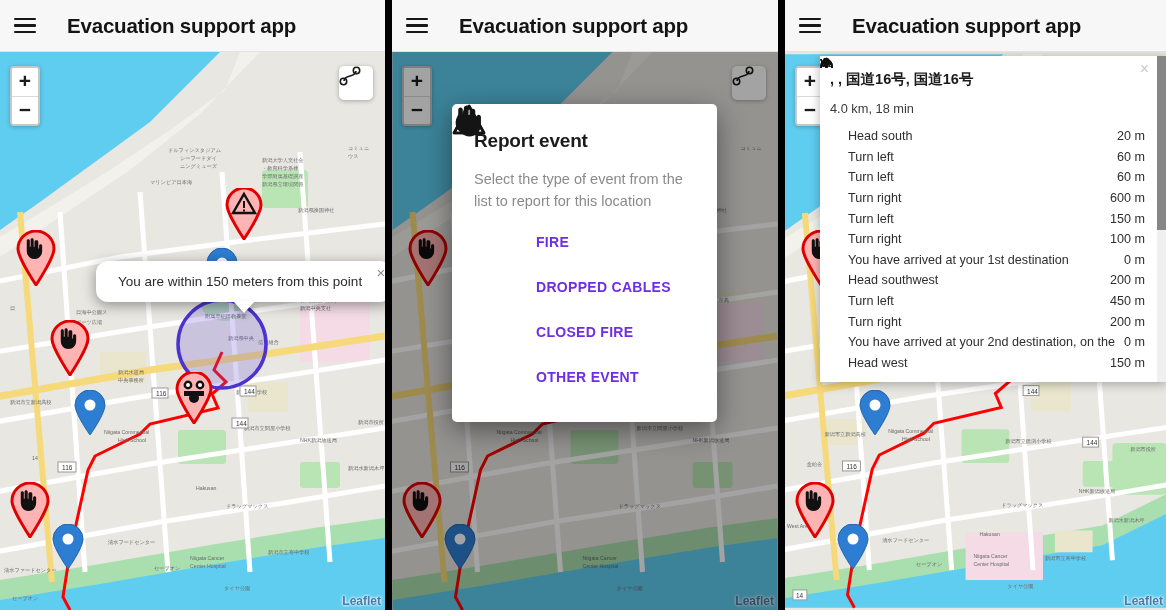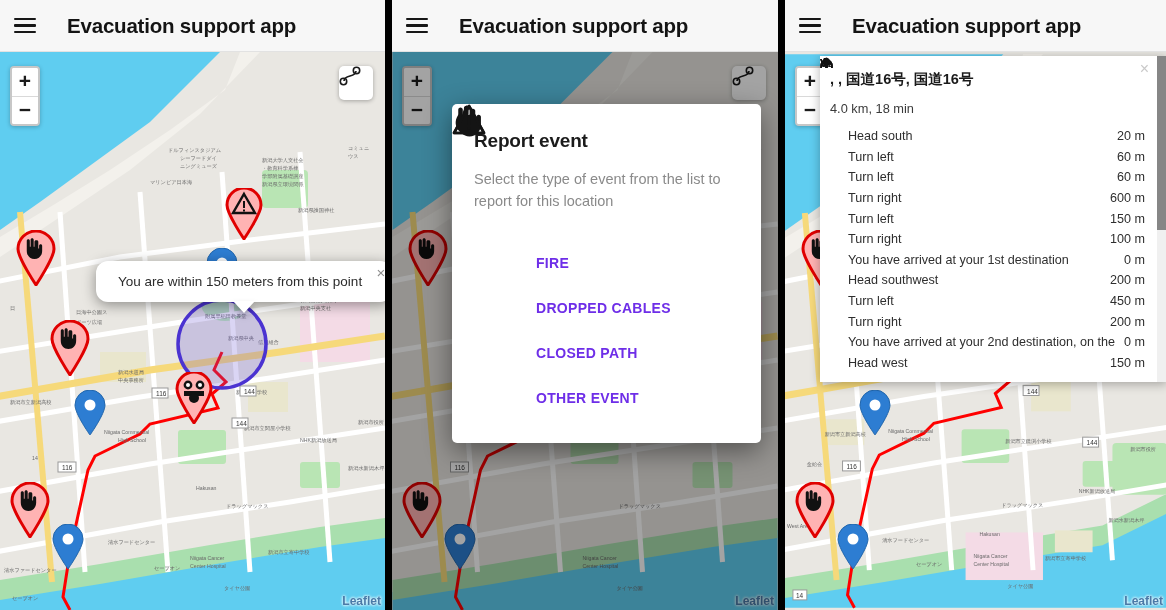--- a/index.html
+++ b/index.html
@@ -66,26 +66,26 @@
     border-top:12px solid #fff; filter:drop-shadow(0 4px 3px rgba(0,0,0,.25));
   }
   .popup .closex {
     position:absolute; top:4px; right:7px; font-size:15px; color:#8d8d8d; cursor:pointer;
     font-family:"Liberation Sans", sans-serif; line-height:1;
   }
 
   
   .scrim { position:absolute; inset:0; background:rgba(0,0,0,.36); z-index:60; }
   .modal {
-    position:absolute; left:60px; top:52px; width:309px;
+    position:absolute; left:60px; top:52px; width:265px;
     background:#fff; border-radius:5px; z-index:70;
     box-shadow:0 8px 28px rgba(0,0,0,.45); padding:26px 22px 22px 22px;
   }
   .modal h2 { font-size:19px; font-weight:700; color:#1b1b1b; margin-bottom:16px; letter-spacing:-.2px; }
-  .modal p { font-size:14.5px; line-height:1.55; color:#8a8a8a; margin-bottom:28px; }
+  .modal p { font-size:14.5px; line-height:1.55; color:#8a8a8a; margin-bottom:7px; }
   .evt { display:flex; align-items:center; gap:24px; height:45px; cursor:pointer; }
   .evt .glyph { width:38px; display:flex; align-items:center; justify-content:center; }
   .evt .lbl { font-size:14px; font-weight:700; color:#6e2ee8; letter-spacing:.3px; }
 
   
   .directions {
     position:absolute; left:35px; top:4px; right:0px; height:326px;
     background:#fff; z-index:45; box-shadow:0 2px 10px rgba(0,0,0,.3);
     overflow:hidden; padding:14px 0 0 0;
   }
@@ -420,21 +420,21 @@
           </span>
           <span class="lbl">DROPPED CABLES</span>
         </div>
 
         <div class="evt">
           <span class="glyph">
             <svg width="30" height="34" viewBox="0 0 280 420">
               <path d="M200,60 c-16,0-28,12-28,28 v90 h-14 V50 c0-16-12-28-28-28 s-28,12-28,28 v128 h-14 V70 c0-16-12-28-28-28 s-28,12-28,28 v180 c0,90 60,150 140,150 s140-60 140-150 v-90 c0-16-12-28-28-28 s-28,12-28,28 v50 h-14 V88 c0-16-12-28-28-28 z" fill="#141414"></path>
             </svg>
           </span>
-          <span class="lbl">CLOSED PATH</span>
+          <span class="lbl">CLOSED FIRE</span>
         </div>
 
 
         <div class="evt">
           <span class="glyph">
             <svg width="34" height="32" viewBox="0 0 34 32">
               <path d="M17,2 L32,29 H2 Z" fill="none" stroke="#141414" stroke-width="2.6" stroke-linejoin="round"></path>
               <rect x="15.7" y="11" width="2.6" height="10" fill="#141414"></rect>
               <rect x="15.7" y="23" width="2.6" height="2.8" fill="#141414"></rect>
             </svg>

